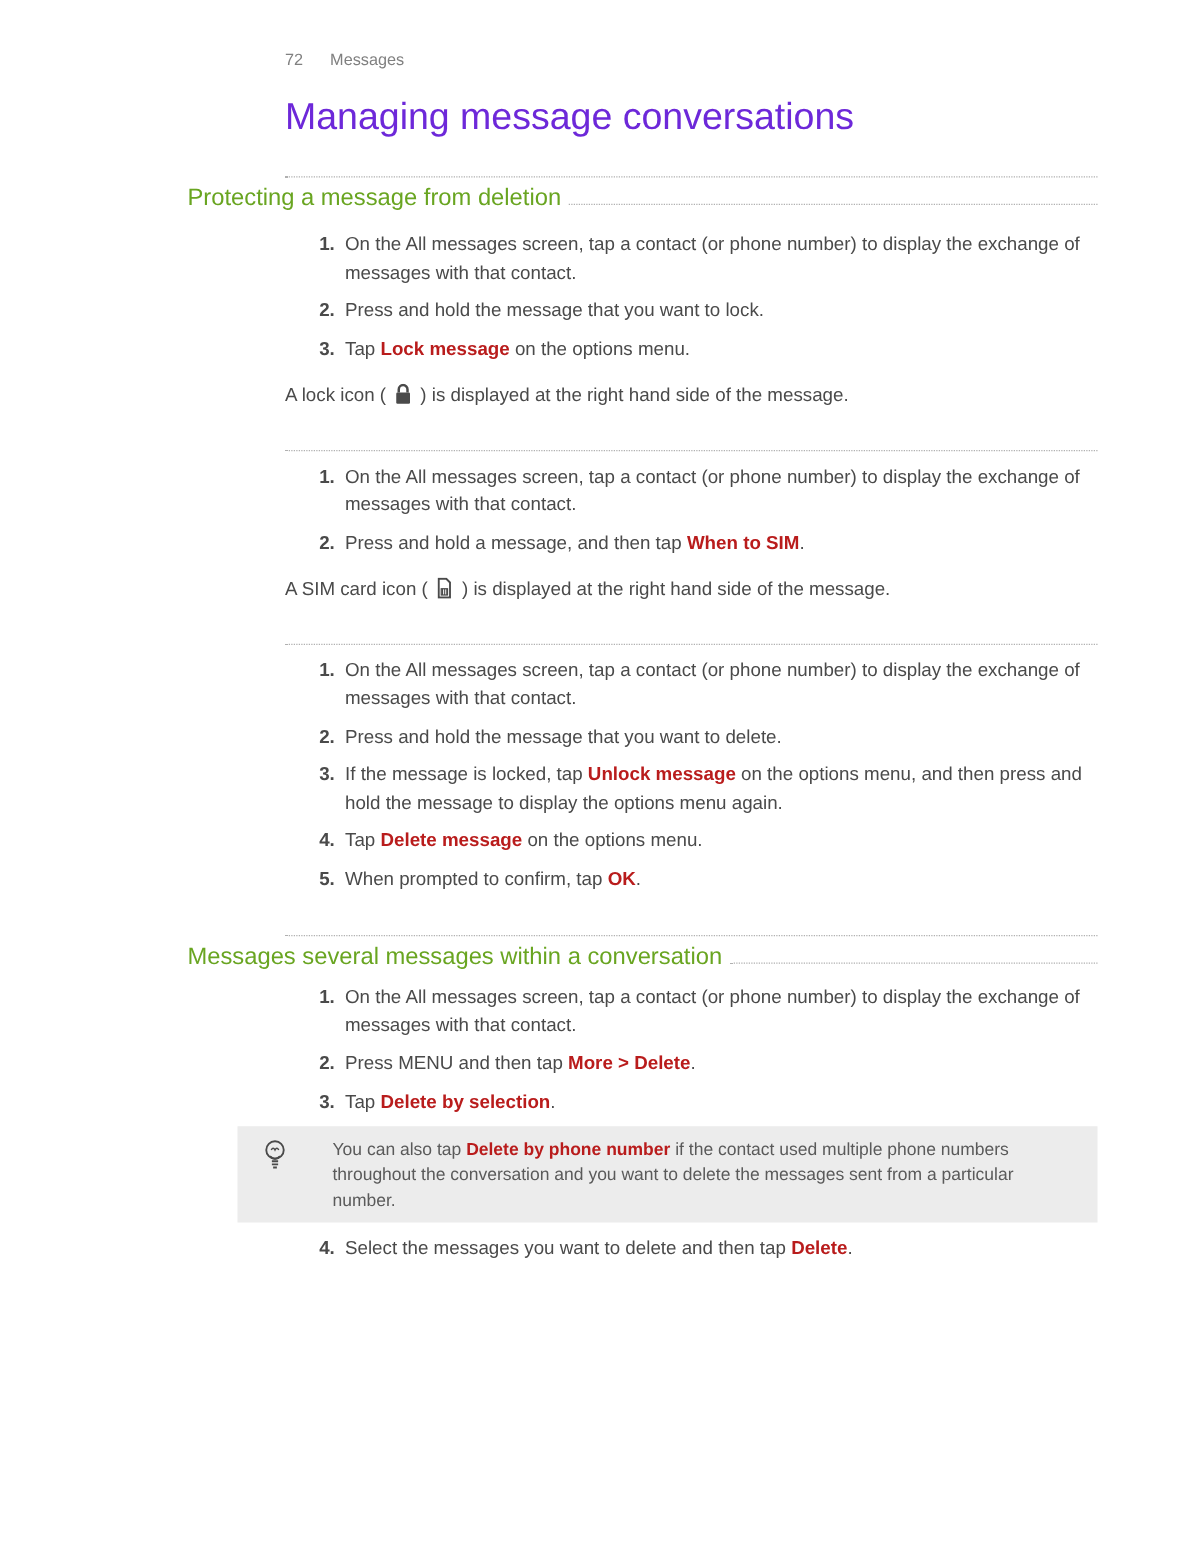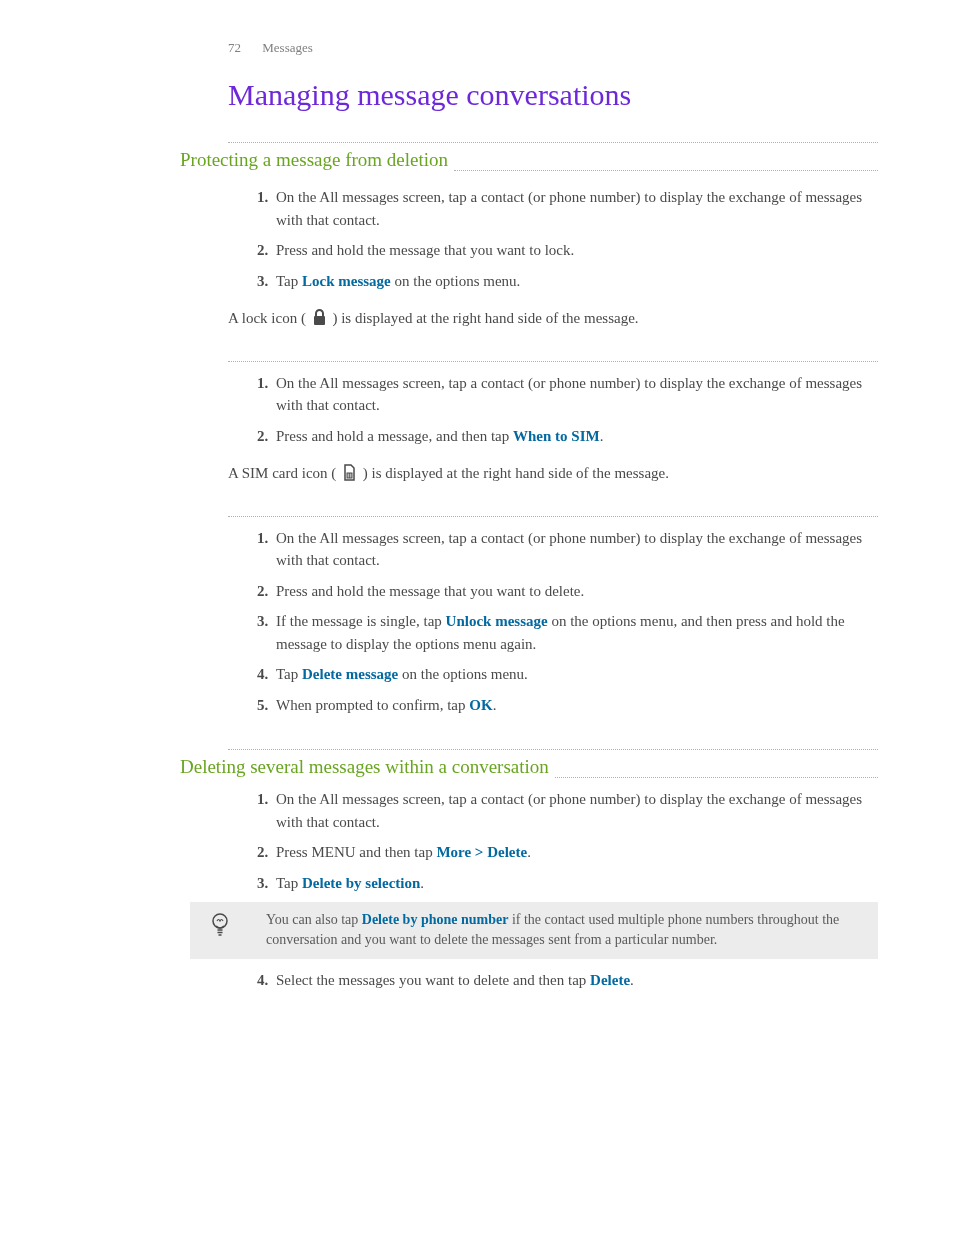--- a/index.html
+++ b/index.html
@@ -7,21 +7,20 @@
     padding: 0;
     font-family: Arial, Helvetica, sans-serif;
     background: #ffffff;
     color: #4a4a4a;
     width: 954px;
   }
   .page {
     padding: 40px 76px 40px 60px;
     box-sizing: border-box;
     width: 954px;
-    font-family: Liberation Serif, serif;
   }
   .header-row {
     margin-left: 168px;
     font-size: 13px;
     color: #808080;
     margin-bottom: 22px;
   }
   .header-row .pagenum {
     margin-right: 18px;
   }
@@ -30,22 +29,22 @@
     font-size: 30px;
     font-weight: normal;
     color: #6d28d9;
   }
   .dotted-above {
     border-top: 1px dotted #b0b0b0;
     margin-left: 168px;
   }
   .dotted-below-wrap {
     display: flex;
-    align-items: flex-end;
-    margin-left: 120px;
+    align-items: center;
+    margin-left: 90px;
     margin-top: 6px;
   }
   .subheading {
     color: #69a521;
     font-size: 19px;
     font-weight: normal;
     white-space: nowrap;
     padding-right: 6px;
   }
   .dotted-fill {
@@ -71,21 +70,21 @@
   ol.steps li {
     margin-bottom: 8px;
     padding-left: 4px;
   }
   ol.steps li::marker {
     font-weight: bold;
     color: #4a4a4a;
   }
   .bold {
     font-weight: bold;
-    color: #0369a1;
+    color: #b91c1c;
   }
   .inline-icon {
     display: inline-block;
     vertical-align: -3px;
     margin: 0 2px;
   }
   .tip-box {
     display: flex;
     align-items: flex-start;
     background: #ececec;
@@ -153,30 +152,30 @@
           <line x1="9" y1="9" x2="9" y2="14" stroke="#4a4a4a" stroke-width="0.8"></line>
         </svg></span><span> ) is displayed at the right hand side of the message.</span>
   </div>
 
   <div class="section-gap"></div>
 
   <div class="dotted-above"></div>
   <ol class="steps" style="margin-top:10px">
     <li><span>On the All messages screen, tap a contact (or phone number) to display the exchange of messages with that contact.</span></li>
     <li><span>Press and hold the message that you want to delete.</span></li>
-    <li><span>If the message is single, tap </span><span class="bold">Unlock message</span><span> on the options menu, and then press and hold the message to display the options menu again.</span></li>
+    <li><span>If the message is locked, tap </span><span class="bold">Unlock message</span><span> on the options menu, and then press and hold the message to display the options menu again.</span></li>
     <li><span>Tap </span><span class="bold">Delete message</span><span> on the options menu.</span></li>
     <li><span>When prompted to confirm, tap </span><span class="bold">OK</span><span>.</span></li>
   </ol>
 
   <div class="section-gap"></div>
 
   <div class="dotted-above"></div>
   <div class="dotted-below-wrap">
-    <span class="subheading">Deleting several messages within a conversation</span>
+    <span class="subheading">Messages several messages within a conversation</span>
     <span class="dotted-fill"></span>
   </div>
   <ol class="steps" style="margin-top:10px;margin-bottom:6px">
     <li><span>On the All messages screen, tap a contact (or phone number) to display the exchange of messages with that contact.</span></li>
     <li><span>Press MENU and then tap </span><span class="bold">More &gt; Delete</span><span>.</span></li>
     <li><span>Tap </span><span class="bold">Delete by selection</span><span>.</span></li>
   </ol>
 
   <div class="tip-box">
     <div class="tip-icon">

